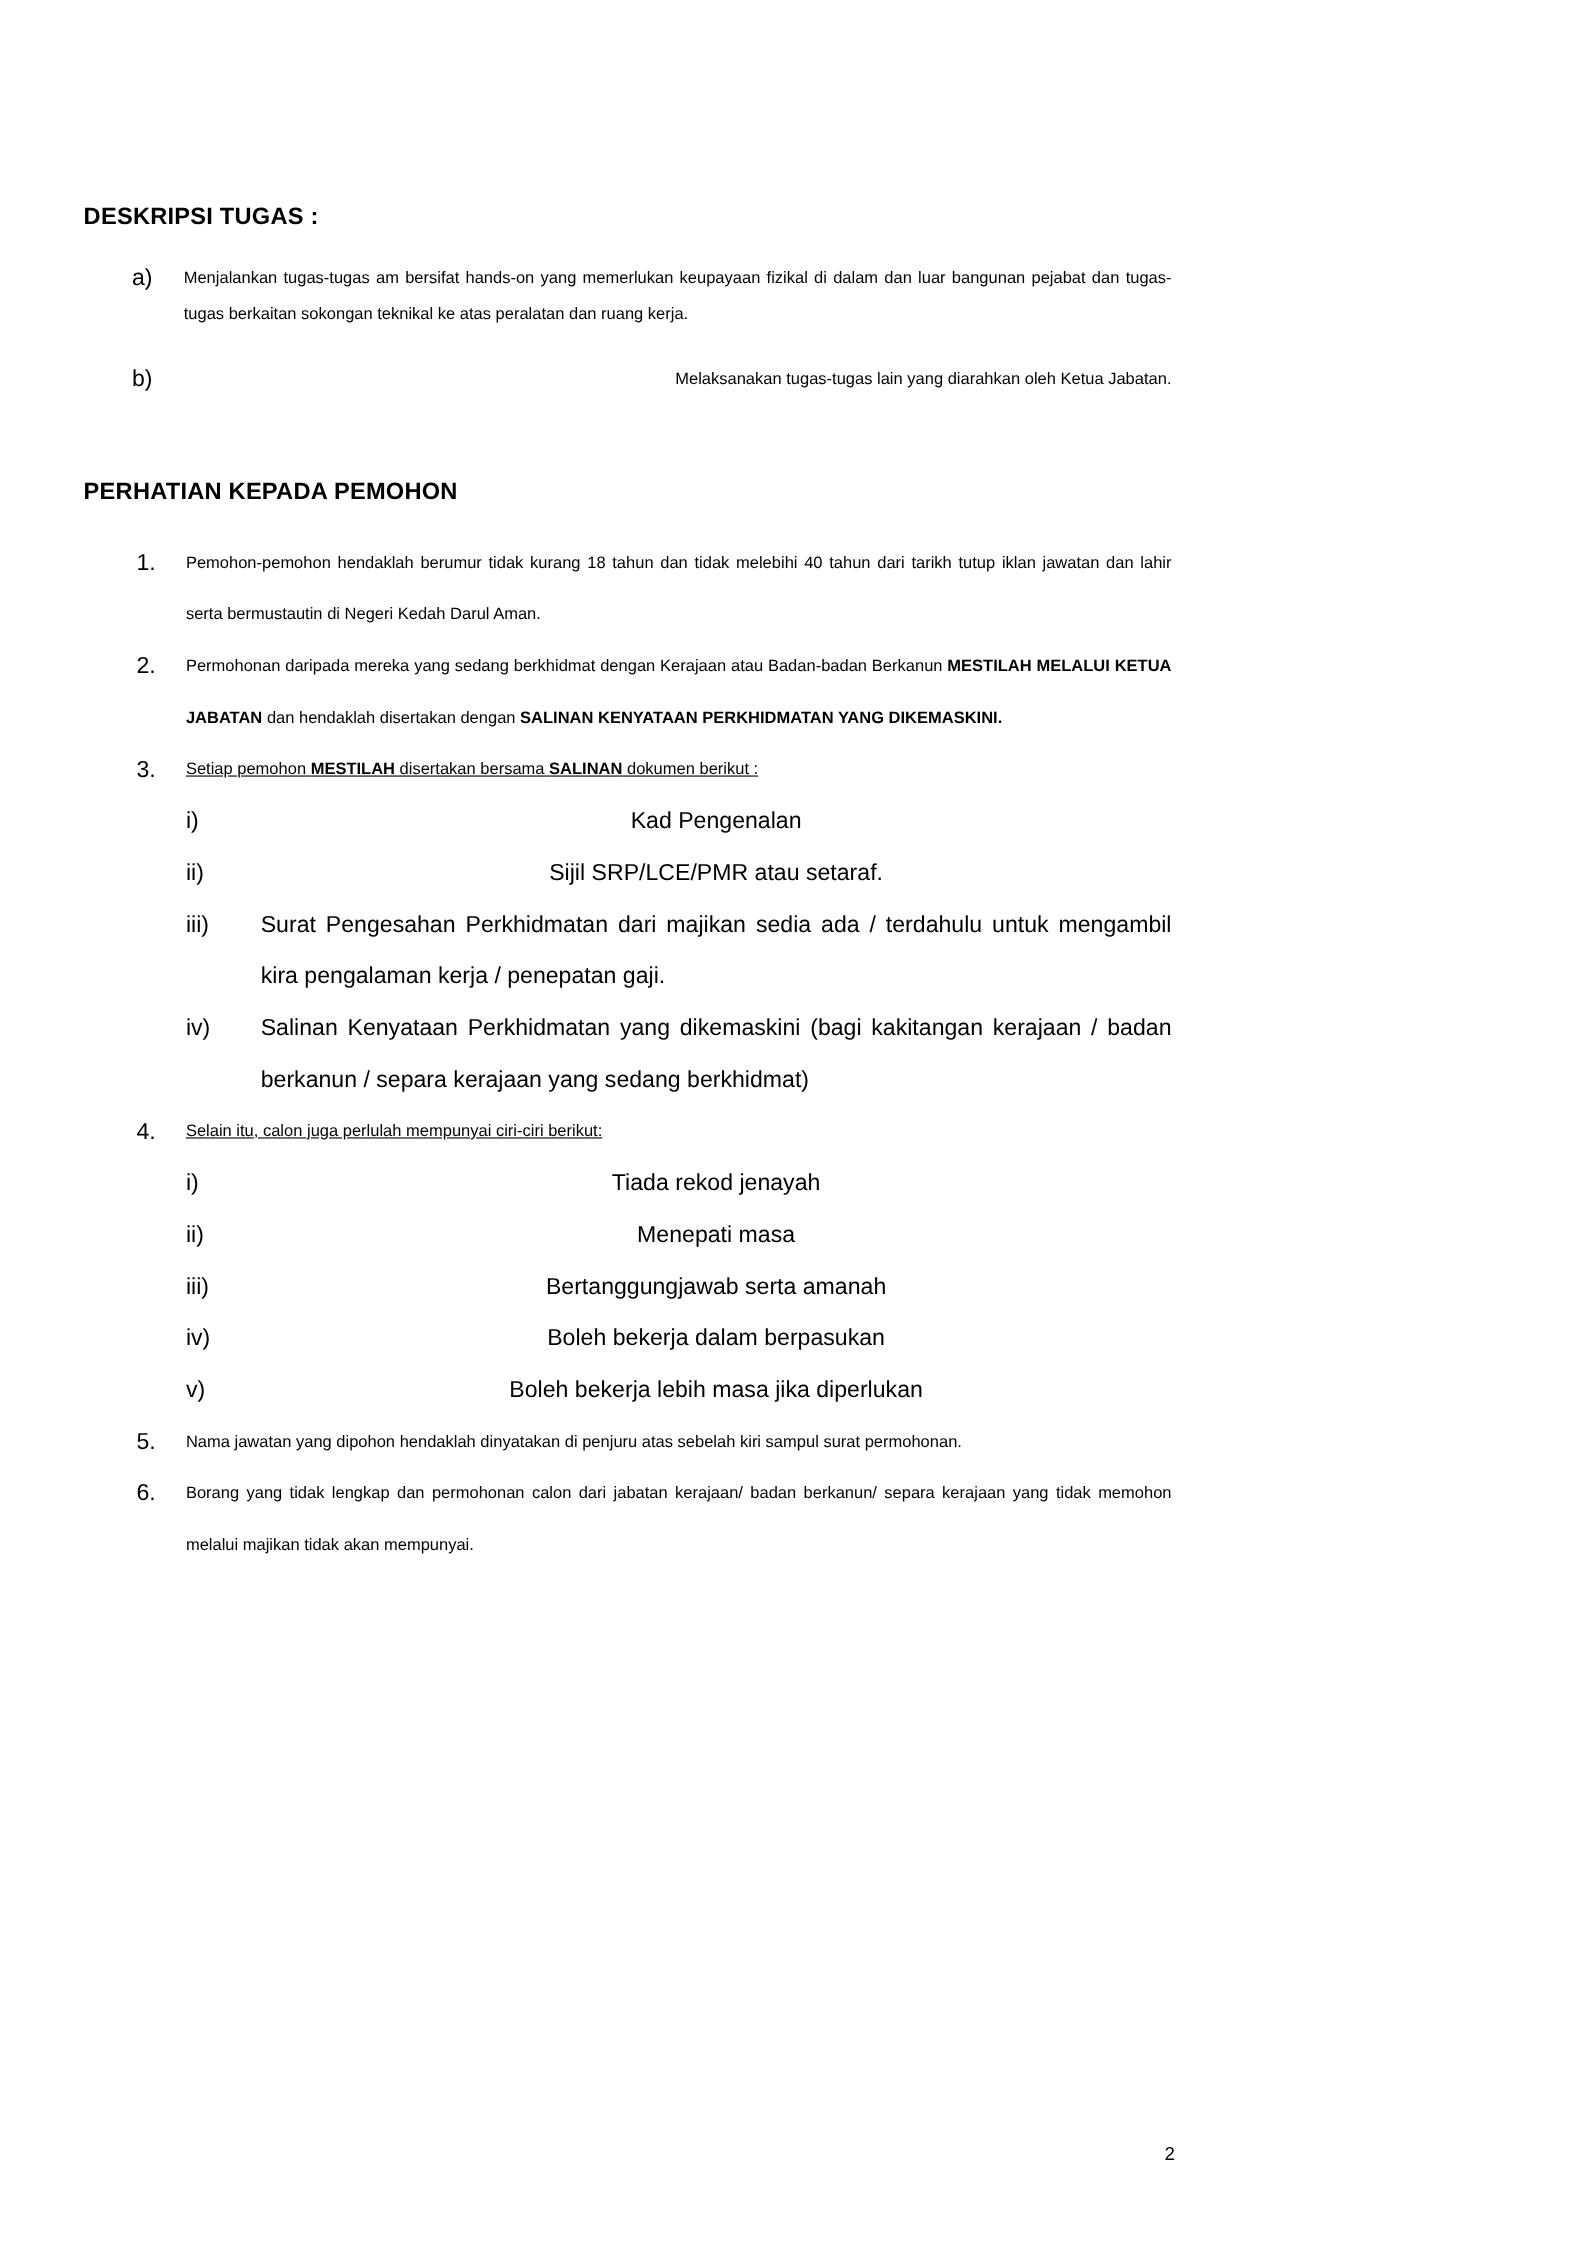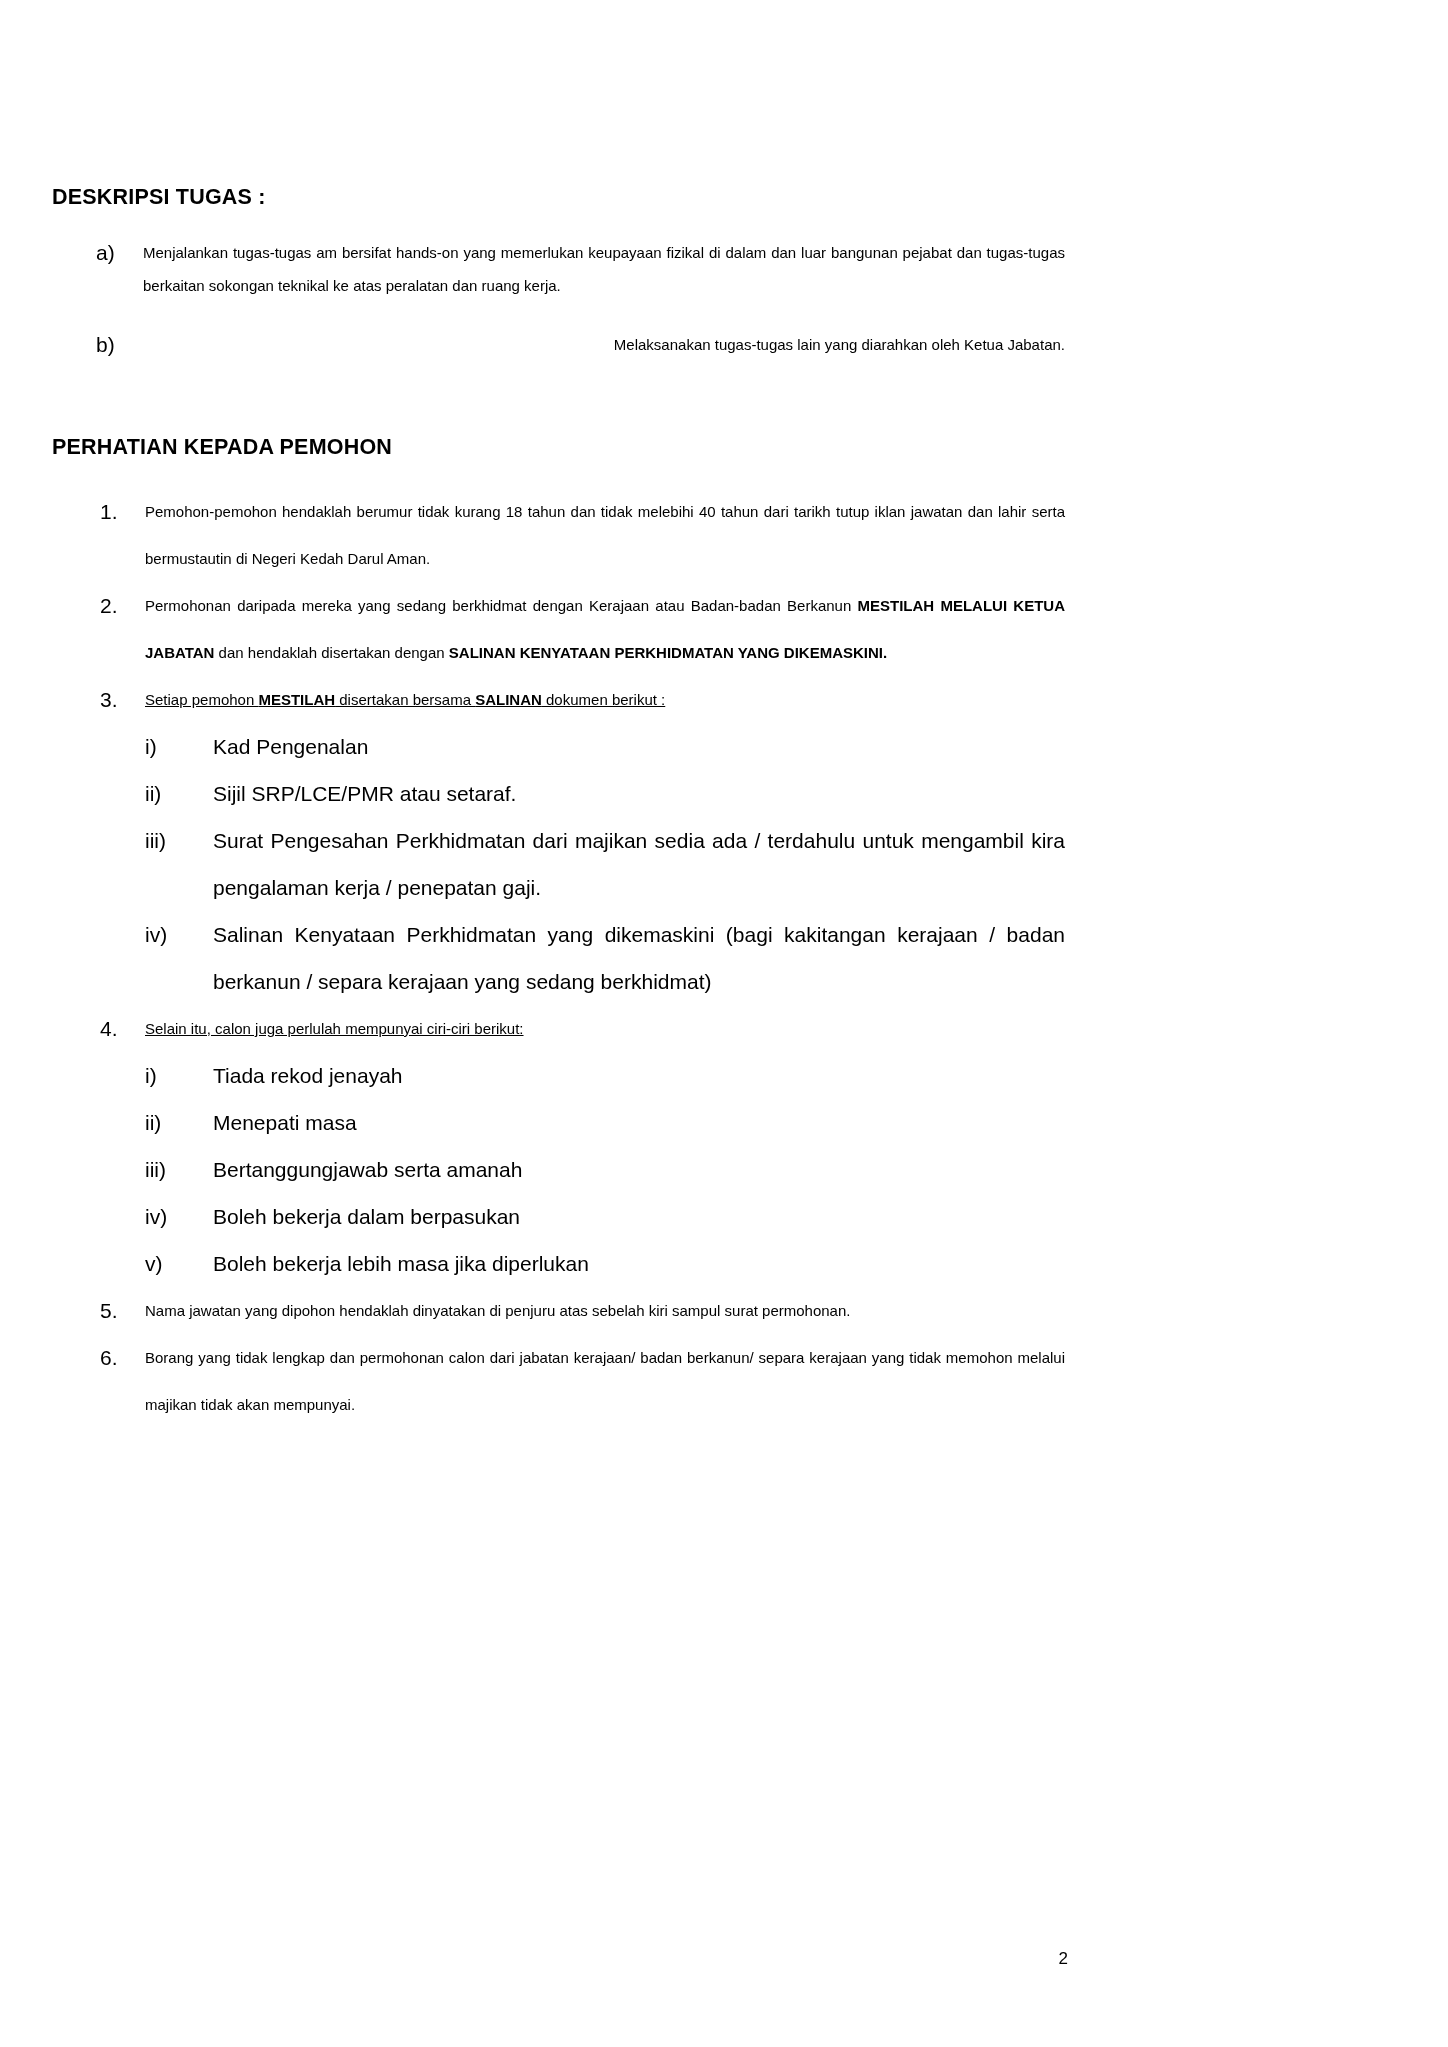--- a/index.html
+++ b/index.html
@@ -12,21 +12,21 @@
     min-height: 2047px;
     font-family: "Liberation Sans", sans-serif;
     color: #000000;
     -webkit-font-smoothing: antialiased;
   }
   .page {
     position: relative;
     width: 1240px;
     min-height: 2047px;
     box-sizing: border-box;
-    padding: 185px 175px 40px 52px;
+    padding: 185px 175px 40px 76px;
   }
   .section-heading {
     font-size: 21.5px;
     font-weight: bold;
     letter-spacing: 0.2px;
     margin: 0 0 26px 0;
   }
   .section-heading.second {
     margin-top: 74px;
     margin-bottom: 28px;
@@ -108,21 +108,21 @@
     line-height: 47px;
   }
   .roman-text {
     flex: 1 1 auto;
     font-size: 21px;
     line-height: 47px;
     text-align: justify;
     text-justify: inter-word;
     max-width: 1010px;
   }
-  .roman-text.nojustify { text-align: left; }
+  .roman-text.nojustify { text-align: center; }
 
   b, .bold { font-weight: bold; }
 
   .page-number {
     position: absolute;
     right: 172px;
     bottom: 78px;
     font-size: 17px;
     line-height: 20px;
   }

